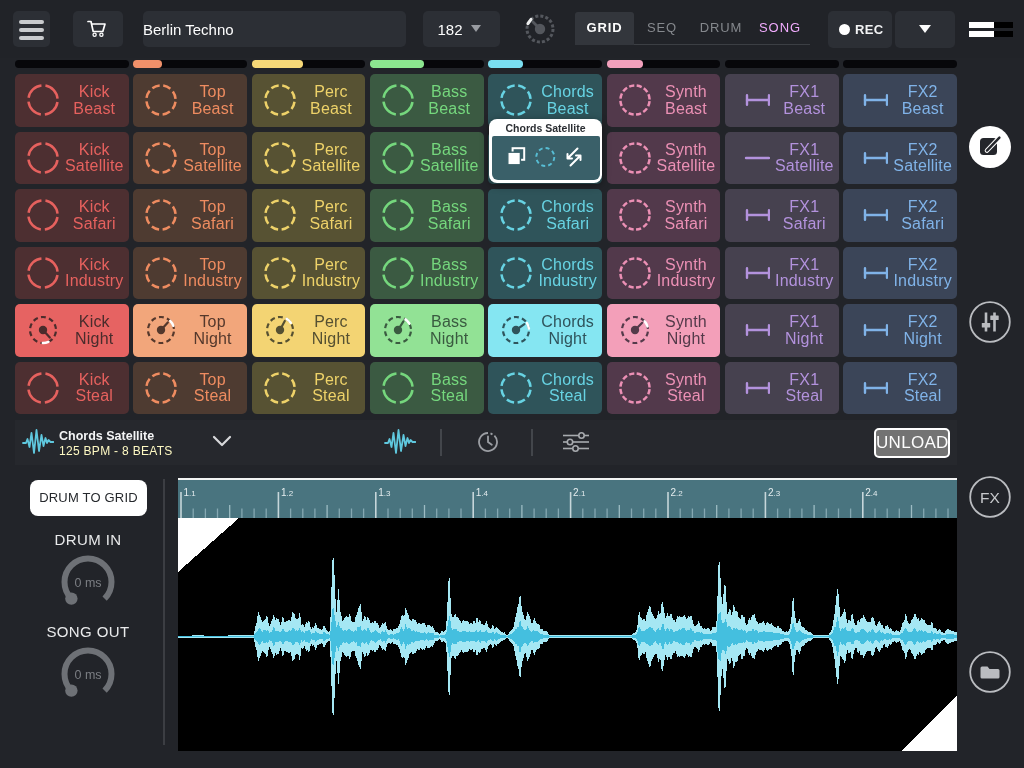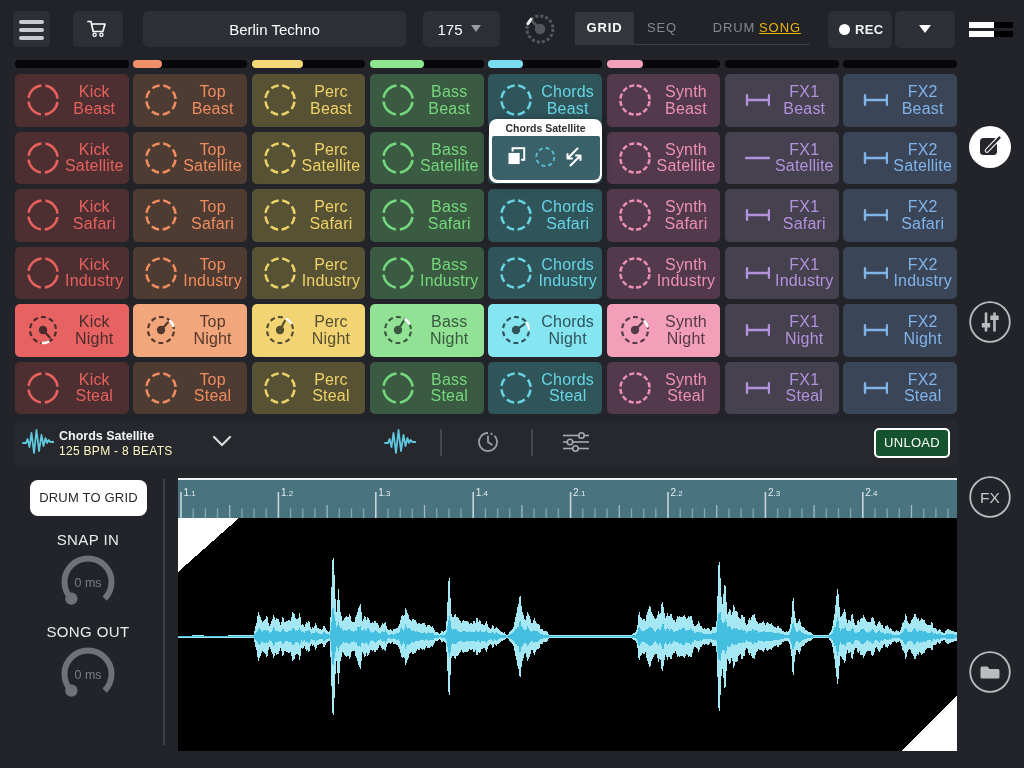--- a/index.html
+++ b/index.html
@@ -15,35 +15,35 @@
 <div class="abs" style="left:18.5px;top:20px;width:25px;height:4px;border-radius:2px;background:#c9cbce;"></div>
 <div class="abs" style="left:18.5px;top:28px;width:25px;height:4px;border-radius:2px;background:#c9cbce;"></div>
 <div class="abs" style="left:18.5px;top:36px;width:25px;height:4px;border-radius:2px;background:#c9cbce;"></div>
 <div class="abs btn" style="left:73px;top:11px;width:50px;height:36px;"></div>
 <svg class="abs" style="left:86px;top:17px;" width="24" height="24" viewBox="0 0 24 24">
 <path d="M2 4.5 H5 L7.2 14.5 H16.8 L19 7 H6" fill="none" stroke="#fff" stroke-width="1.7" stroke-linejoin="round" stroke-linecap="round"></path>
 <circle cx="8.6" cy="17.8" r="1.6" fill="none" stroke="#fff" stroke-width="1.3"></circle>
 <circle cx="15.4" cy="17.8" r="1.6" fill="none" stroke="#fff" stroke-width="1.3"></circle>
 </svg>
 <div class="abs btn" style="left:143px;top:11px;width:263px;height:36px;"></div>
-<div class="abs" style="left:143px;top:21px;width:263px;text-align:center;color:#fdfdfd;font-size:15px;">Berlin Techno</div>
+<div class="abs" style="left:143px;top:21px;width:263px;color:#fdfdfd;font-size:15px;">Berlin Techno</div>
 <div class="abs btn" style="left:423px;top:11px;width:77px;height:36px;"></div>
-<div class="abs" style="left:430px;top:21px;width:40px;text-align:center;color:#fdfdfd;font-size:15px;">175</div>
+<div class="abs" style="left:430px;top:21px;width:40px;text-align:center;color:#fdfdfd;font-size:15px;">182</div>
 <div class="abs" style="left:471px;top:25px;width:0;height:0;border-left:5.5px solid transparent;border-right:5.5px solid transparent;border-top:7px solid #989ba0;"></div>
 <svg class="abs" style="left:523px;top:11.5px;" width="34" height="34" viewBox="0 0 34 34">
 <circle cx="17" cy="17" r="13" fill="none" stroke="#54575d" stroke-width="3" stroke-dasharray="3.06 2.04"></circle>
 <circle cx="17" cy="17" r="5.2" fill="#54575d"></circle>
 <path d="M17 17 L9.8 9.8" stroke="#54575d" stroke-width="2.8" stroke-linecap="round"></path>
 <path d="M4.9 11.7 L8.0 7.3" stroke="#eceded" stroke-width="3" stroke-linecap="round"></path>
 </svg>
 <div class="abs" style="left:634px;top:12px;width:176px;height:32.5px;border-bottom:1.5px solid #3c3f44;"></div>
 <div class="abs" style="left:575px;top:12px;width:59px;height:32.5px;background:#33363c;border-radius:3px 3px 0 0;color:#fdfdfd;font-size:13px;letter-spacing:0.9px;text-align:center;line-height:32.5px;font-weight:bold;">GRID</div>
 <div class="abs" style="left:637px;top:12px;width:50px;color:#85888d;font-size:13px;letter-spacing:0.9px;text-align:center;line-height:32.5px;">SEQ</div>
-<div class="abs" style="left:693px;top:12px;width:56px;color:#85888d;font-size:13px;letter-spacing:0.9px;text-align:center;line-height:32.5px;margin-left:13px;">DRUM</div>
-<div class="abs" style="left:751px;top:12px;width:58px;color:#eab308;font-size:13px;letter-spacing:0.9px;text-align:center;line-height:32.5px;text-decoration:underline;">SONG</div>
+<div class="abs" style="left:693px;top:12px;width:56px;color:#85888d;font-size:13px;letter-spacing:0.9px;text-align:center;line-height:32.5px;">DRUM</div>
+<div class="abs" style="left:751px;top:12px;width:58px;color:#f0abfc;font-size:13px;letter-spacing:0.9px;text-align:center;line-height:32.5px;">SONG</div>
 <div class="abs btn" style="left:828px;top:11px;width:64px;height:37px;"></div>
 <div class="abs" style="left:839px;top:24px;width:11px;height:11px;border-radius:50%;background:#fff;"></div>
 <div class="abs" style="left:855px;top:22px;color:#f2f3f4;font-size:13px;font-weight:bold;letter-spacing:0.4px;">REC</div>
 <div class="abs btn" style="left:895px;top:11px;width:60px;height:37px;"></div>
 <div class="abs" style="left:918.5px;top:25px;width:0;height:0;border-left:6.5px solid transparent;border-right:6.5px solid transparent;border-top:8px solid #fdfdfd;"></div>
 <div class="abs" style="left:969px;top:21.5px;width:25px;height:6.5px;background:#fff;"></div>
 <div class="abs" style="left:994px;top:21.5px;width:19px;height:6.5px;background:#000;"></div>
 <div class="abs" style="left:969px;top:30.5px;width:25px;height:6.5px;background:#fff;"></div>
 <div class="abs" style="left:994px;top:30.5px;width:19px;height:6.5px;background:#000;"></div>
 <div class="abs" style="left:15.0px;top:60px;width:113.6px;height:7.5px;border-radius:3.7px;background:#07070a;"></div>
@@ -433,23 +433,23 @@
 <svg class="abs" style="left:562px;top:431px;" width="28" height="22" viewBox="0 0 28 22">
 <g stroke="#a7aaae" stroke-width="1.6" fill="none">
 <path d="M1 4.5 H27"></path>
       <path d="M1 11 H27"></path>
       <path d="M1 17.5 H27"></path>
 </g>
 <circle cx="19.5" cy="4.5" r="2.7" fill="#26282d" stroke="#a7aaae" stroke-width="1.6"></circle>
 <circle cx="8" cy="11" r="2.7" fill="#26282d" stroke="#a7aaae" stroke-width="1.6"></circle>
 <circle cx="13.5" cy="17.5" r="2.7" fill="#26282d" stroke="#a7aaae" stroke-width="1.6"></circle>
 </svg>
-<div class="abs" style="left:874px;top:428px;width:76px;height:30px;border:2px solid #fff;border-radius:5px;background:#14532d;color:#fdfdfd;font-size:13px;text-align:center;line-height:26px;letter-spacing:0.3px;">UNLOAD</div>
+<div class="abs" style="left:874px;top:428px;width:76px;height:30px;border:2px solid #fff;border-radius:5px;background:#737373;color:#fdfdfd;font-size:17px;text-align:center;line-height:26px;letter-spacing:0.3px;">UNLOAD</div>
 <div class="abs" style="left:30px;top:480px;width:117px;height:36px;background:#fff;border-radius:8px;color:#26292d;font-size:13px;text-align:center;line-height:36px;letter-spacing:0.2px;">DRUM TO GRID</div>
-<div class="abs" style="left:0px;top:531px;width:176px;text-align:center;color:#e9eaeb;font-size:15px;letter-spacing:0.4px;">SNAP IN</div>
+<div class="abs" style="left:0px;top:531px;width:176px;text-align:center;color:#e9eaeb;font-size:15px;letter-spacing:0.4px;">DRUM IN</div>
 <svg class="abs" style="left:55.5px;top:549.5px;" width="64" height="64" viewBox="0 0 64 64">
     <path d="M15.38 48.62 A23.5 23.5 0 1 1 48.62 48.62" fill="none" stroke="#6e7176" stroke-width="6"></path>
     <circle cx="15.38" cy="48.62" r="6.2" fill="#6e7176"></circle>
     <text x="32" y="36.5" text-anchor="middle" font-family="Liberation Sans" font-size="12.5" fill="#7b7e83">0 ms</text>
   </svg>
 <div class="abs" style="left:0px;top:623px;width:176px;text-align:center;color:#e9eaeb;font-size:15px;letter-spacing:0.4px;">SONG OUT</div>
 <svg class="abs" style="left:55.5px;top:641.5px;" width="64" height="64" viewBox="0 0 64 64">
     <path d="M15.38 48.62 A23.5 23.5 0 1 1 48.62 48.62" fill="none" stroke="#6e7176" stroke-width="6"></path>
     <circle cx="15.38" cy="48.62" r="6.2" fill="#6e7176"></circle>
     <text x="32" y="36.5" text-anchor="middle" font-family="Liberation Sans" font-size="12.5" fill="#7b7e83">0 ms</text>

